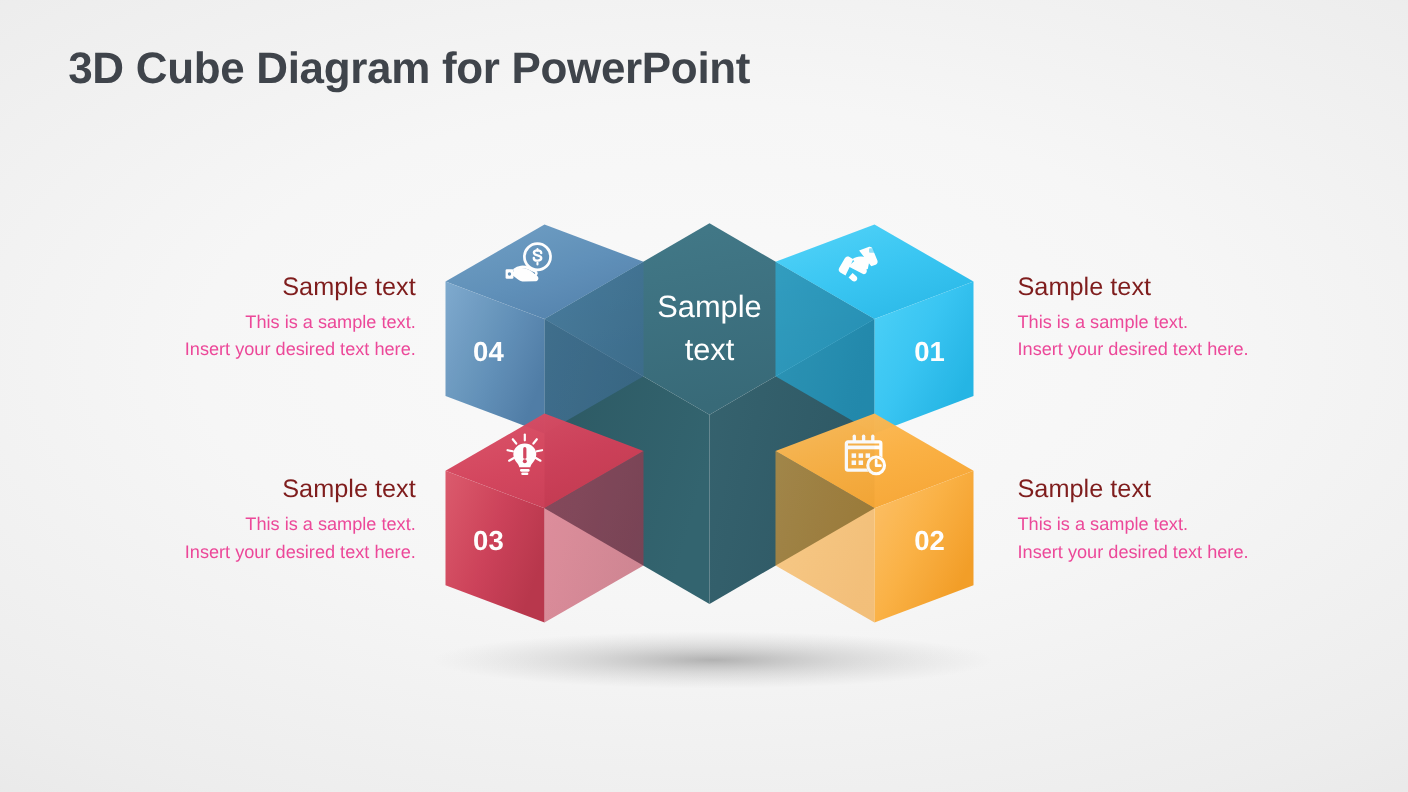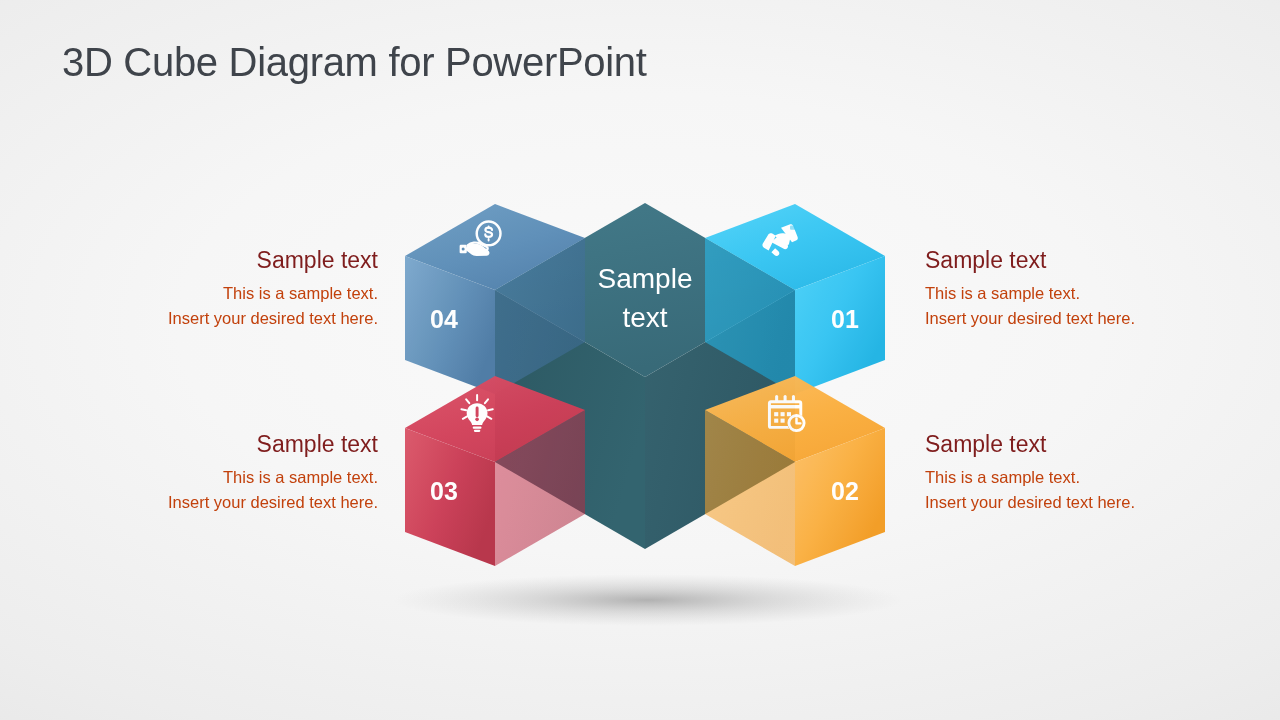--- a/index.html
+++ b/index.html
@@ -15,21 +15,21 @@
     background: radial-gradient(ellipse 90% 80% at 50% 45%, #fafafa 0%, #f6f6f6 40%, #ededed 78%, #e6e6e6 100%);
     position: relative;
   }
 
   
   #slide-title {
     position: absolute;
     left: 62px;
     top: 40px;
     font-size: 40px;
-    font-weight: 400;
+    font-weight: 700;
     letter-spacing: -0.3px;
     color: #3f444b;
     white-space: nowrap;
   }
 
   
   .text-block {
     position: absolute;
     width: 300px;
   }
@@ -39,21 +39,21 @@
   .tb-heading {
     font-size: 23px;
     font-weight: 400;
     color: #7f1d1d;
     line-height: 1.2;
     margin-bottom: 6px;
   }
   .tb-line {
     font-size: 16.5px;
     font-weight: 400;
-    color: #c2410c;
+    color: #ec4899;
     line-height: 1.55;
   }
 
   #text-block-04 { left: 78px;  top: 247px; }
   #text-block-03 { left: 78px;  top: 431px; }
   #text-block-01 { left: 925px; top: 247px; }
   #text-block-02 { left: 925px; top: 431px; }
 
   
   #cube-diagram {

